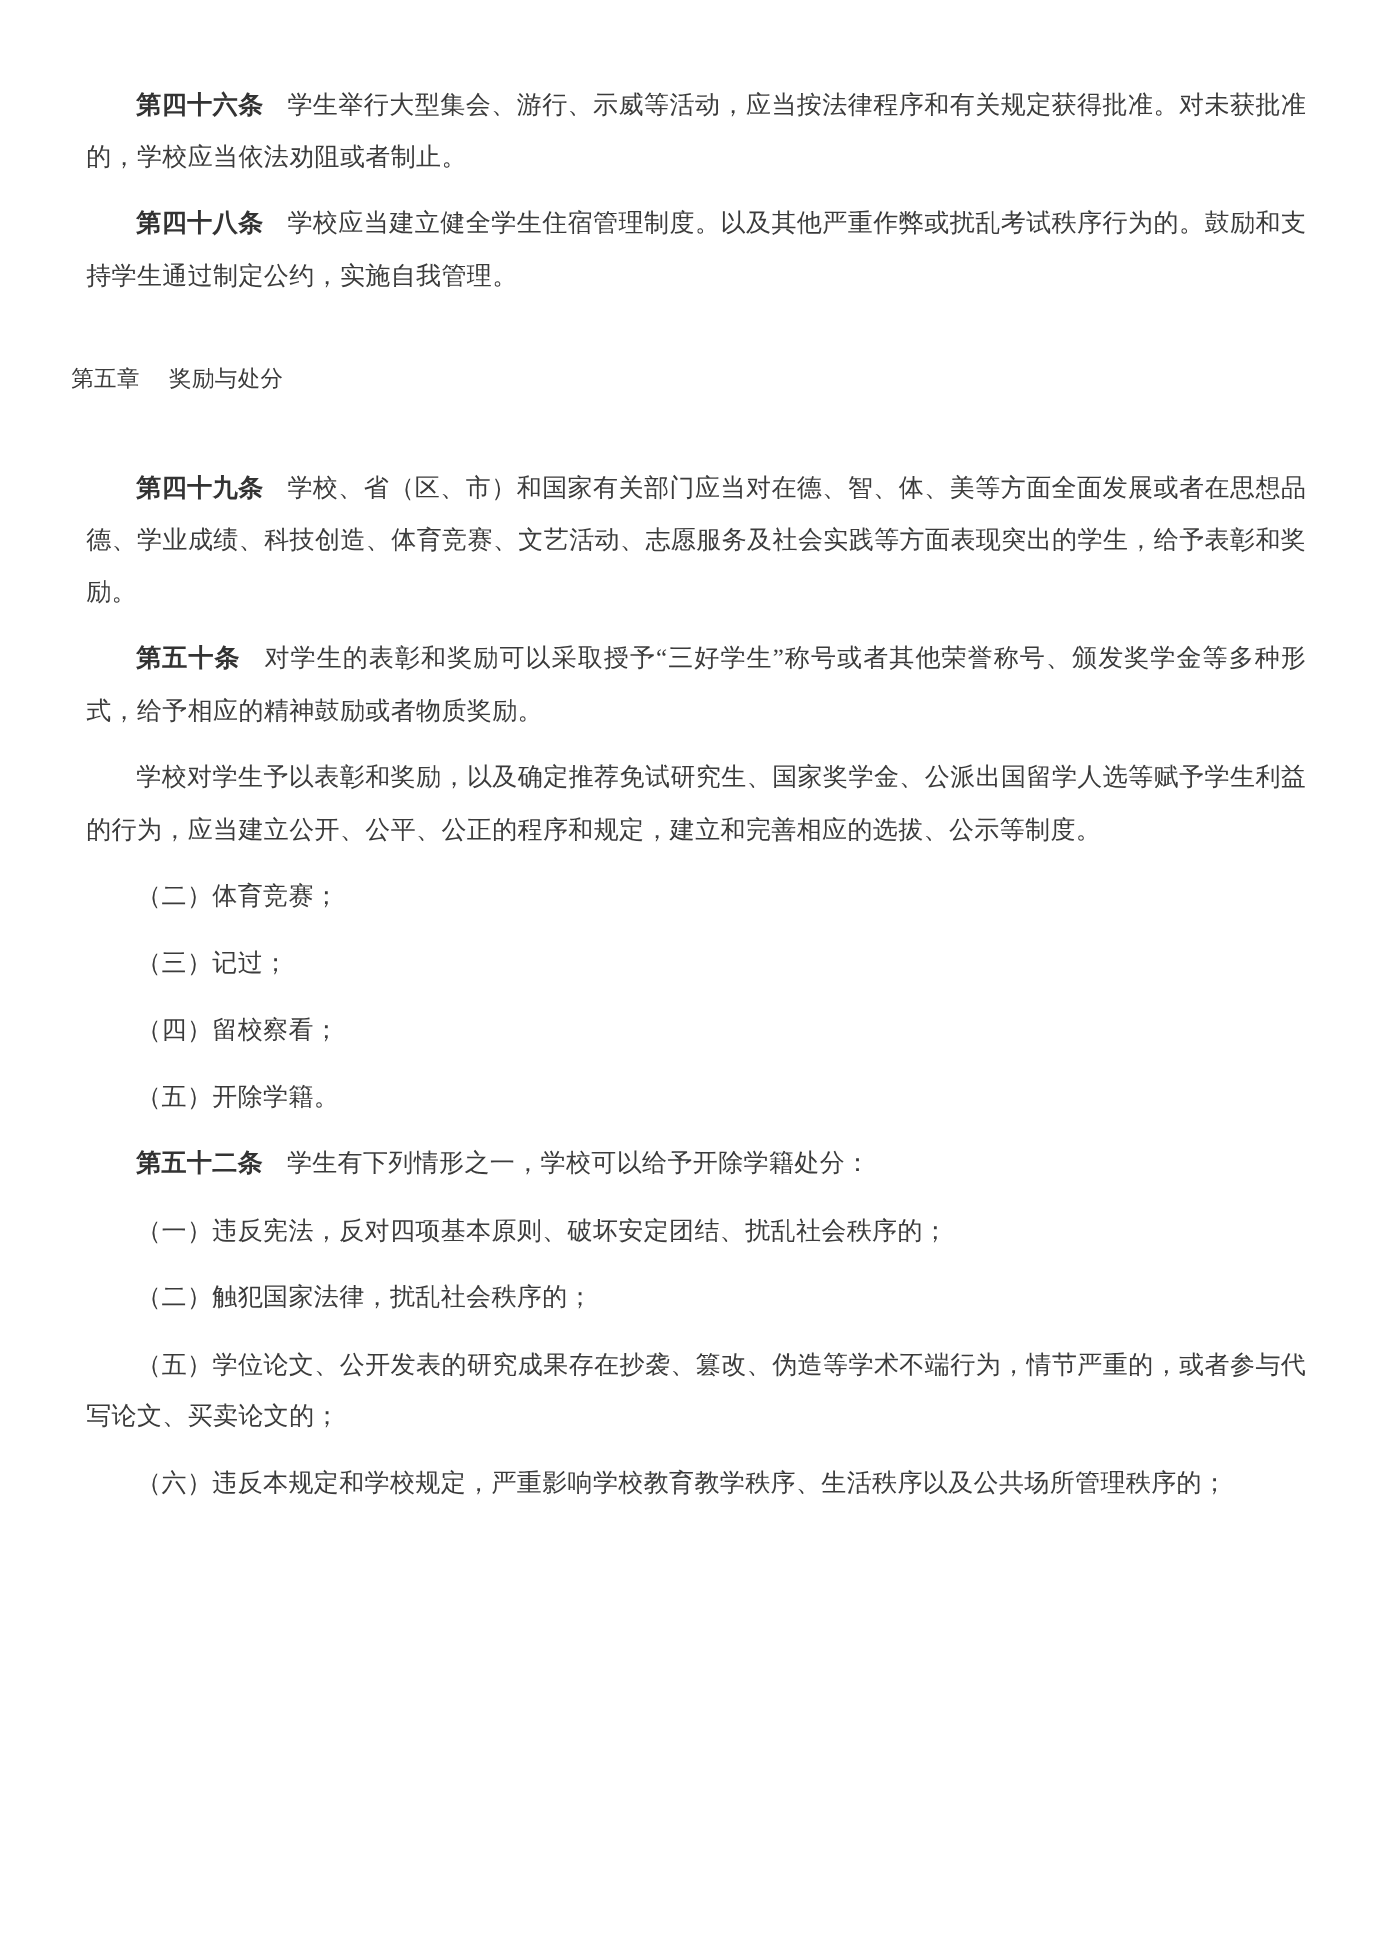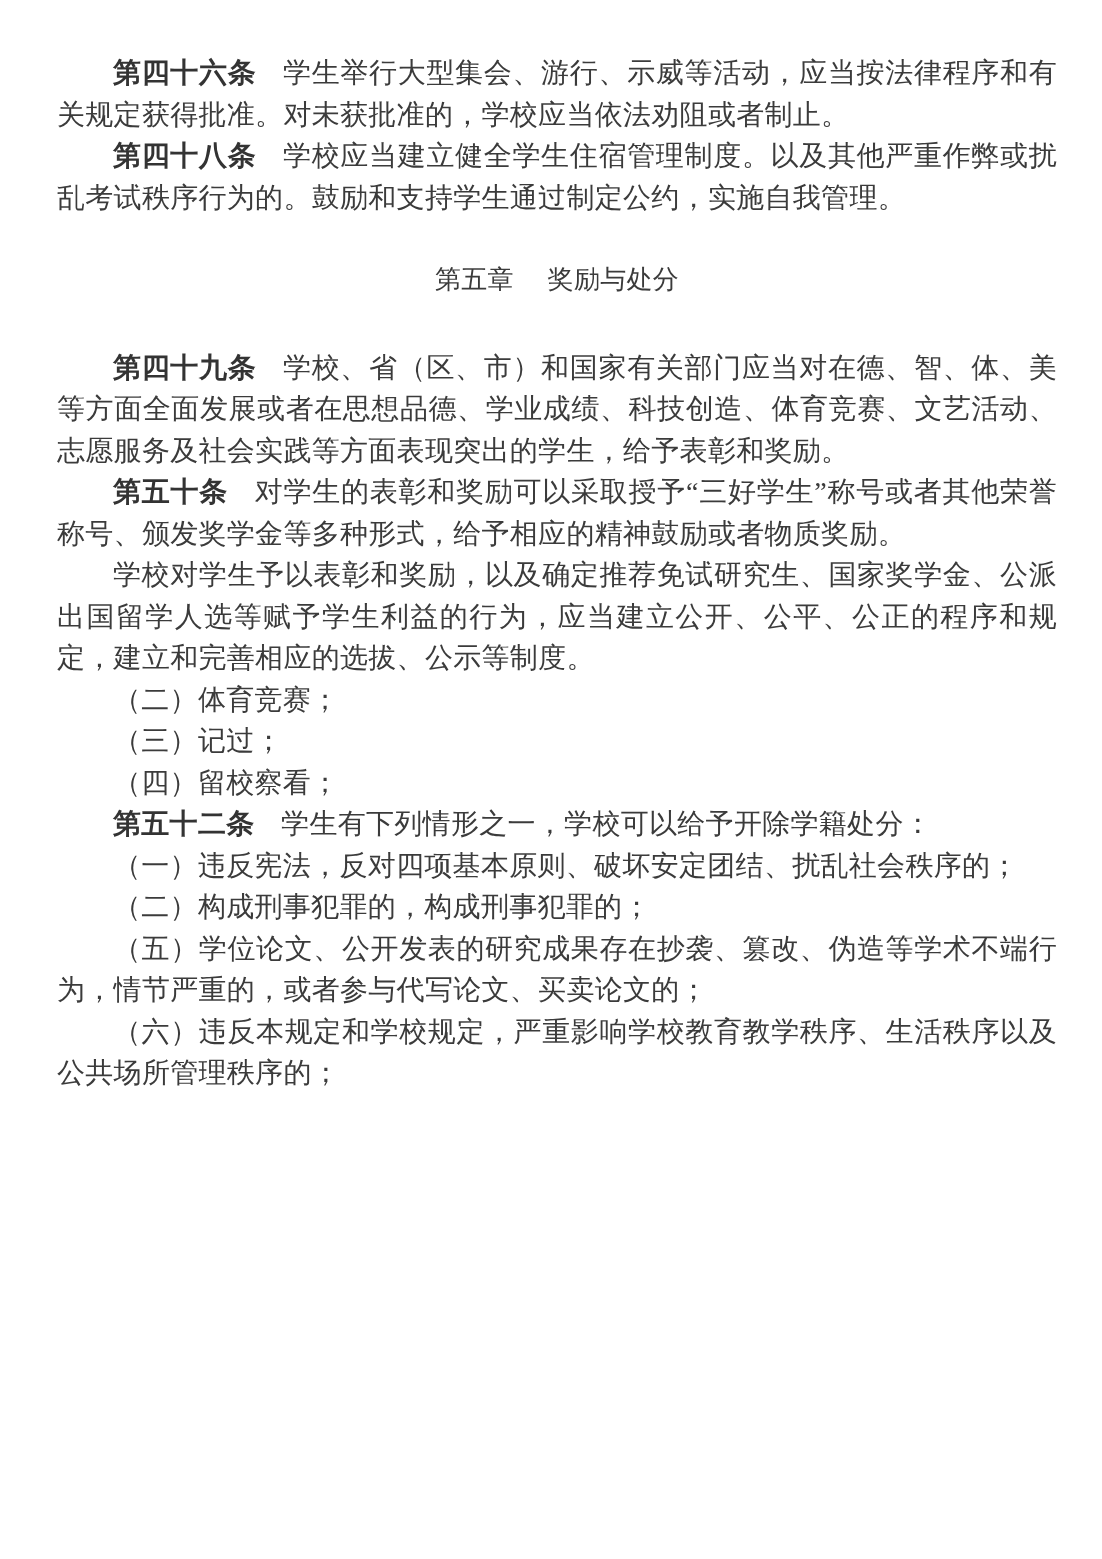--- a/index.html
+++ b/index.html
@@ -14,38 +14,38 @@
     color: #3b3b3b;
   }
   .page {
     box-sizing: border-box;
     width: 1102px;
     min-height: 1559px;
     padding: 52px 45px 60px 57px;
     background: #ffffff;
   }
   .para {
-    margin: 0;
-    font-size: 28px;
+    margin: 12px;
+    font-size: 20px;
     line-height: 41.5px;
     text-align: justify;
     text-indent: 2em;
     letter-spacing: 0.3px;
   }
   .para .label {
     font-weight: 700;
     color: #333333;
     margin-right: 0.95em;
   }
   .chapter {
     margin: 41px 0 46px 0;
-    font-size: 26px;
+    font-size: 18px;
     font-weight: 400;
     line-height: 41.5px;
-    text-align: center;
+    text-align: left;
     color: #3b3b3b;
     letter-spacing: 0.3px;
   }
   .chapter .chapter-num {
     margin-right: 1.3em;
   }
 </style>
 </head>
 <body>
 
@@ -53,19 +53,20 @@
   <main>
       <p class="para"><b class="label">第四十六条</b><span>学生举行大型集会、游行、示威等活动，应当按法律程序和有关规定获得批准。对未获批准的，学校应当依法劝阻或者制止。</span></p>
       <p class="para"><b class="label">第四十八条</b><span>学校应当建立健全学生住宿管理制度。以及其他严重作弊或扰乱考试秩序行为的。鼓励和支持学生通过制定公约，实施自我管理。</span></p>
       <h2 class="chapter"><span class="chapter-num">第五章</span><span>奖励与处分</span></h2>
       <p class="para"><b class="label">第四十九条</b><span>学校、省（区、市）和国家有关部门应当对在德、智、体、美等方面全面发展或者在思想品德、学业成绩、科技创造、体育竞赛、文艺活动、志愿服务及社会实践等方面表现突出的学生，给予表彰和奖励。</span></p>
       <p class="para"><b class="label">第五十条</b><span>对学生的表彰和奖励可以采取授予“三好学生”称号或者其他荣誉称号、颁发奖学金等多种形式，给予相应的精神鼓励或者物质奖励。</span></p>
       <p class="para"><span>学校对学生予以表彰和奖励，以及确定推荐免试研究生、国家奖学金、公派出国留学人选等赋予学生利益的行为，应当建立公开、公平、公正的程序和规定，建立和完善相应的选拔、公示等制度。</span></p>
       <p class="para"><span>（二）体育竞赛；</span></p>
       <p class="para"><span>（三）记过；</span></p>
       <p class="para"><span>（四）留校察看；</span></p>
+      <p class="para"><span>（五）开除学籍。</span></p>
       <p class="para"><b class="label">第五十二条</b><span>学生有下列情形之一，学校可以给予开除学籍处分：</span></p>
       <p class="para"><span>（一）违反宪法，反对四项基本原则、破坏安定团结、扰乱社会秩序的；</span></p>
-      <p class="para"><span>（二）构成刑事犯罪的，构成刑事犯罪的；</span></p>
+      <p class="para"><span>（二）触犯国家法律，扰乱社会秩序的；</span></p>
       <p class="para"><span>（五）学位论文、公开发表的研究成果存在抄袭、篡改、伪造等学术不端行为，情节严重的，或者参与代写论文、买卖论文的；</span></p>
       <p class="para"><span>（六）违反本规定和学校规定，严重影响学校教育教学秩序、生活秩序以及公共场所管理秩序的；</span></p>
     </main>
 </div>
 
 </body></html>

